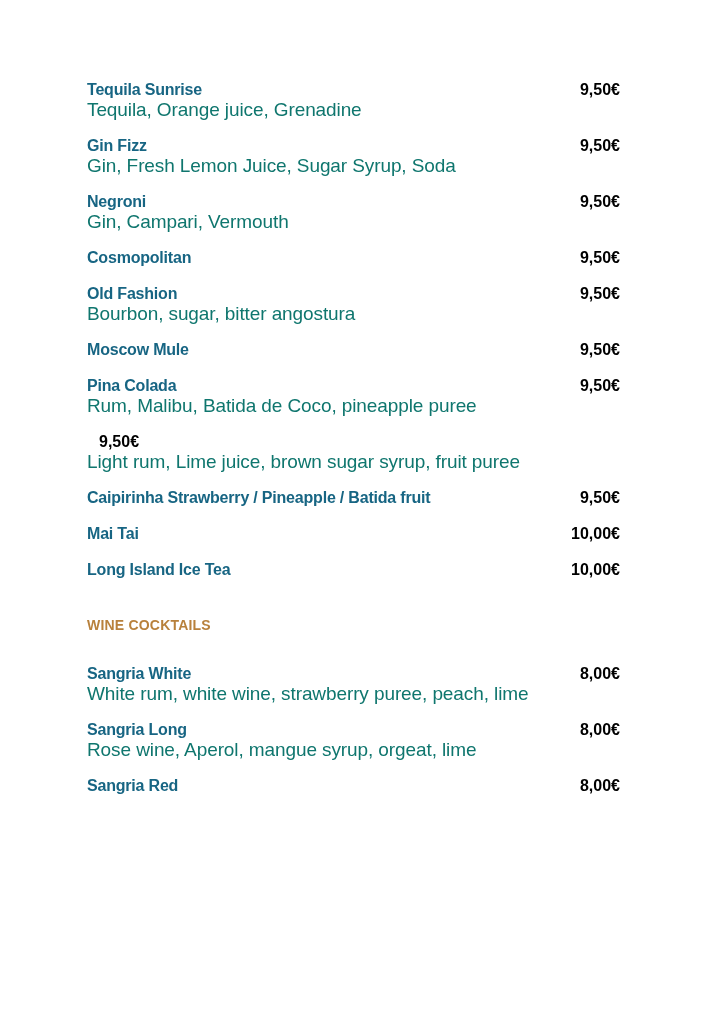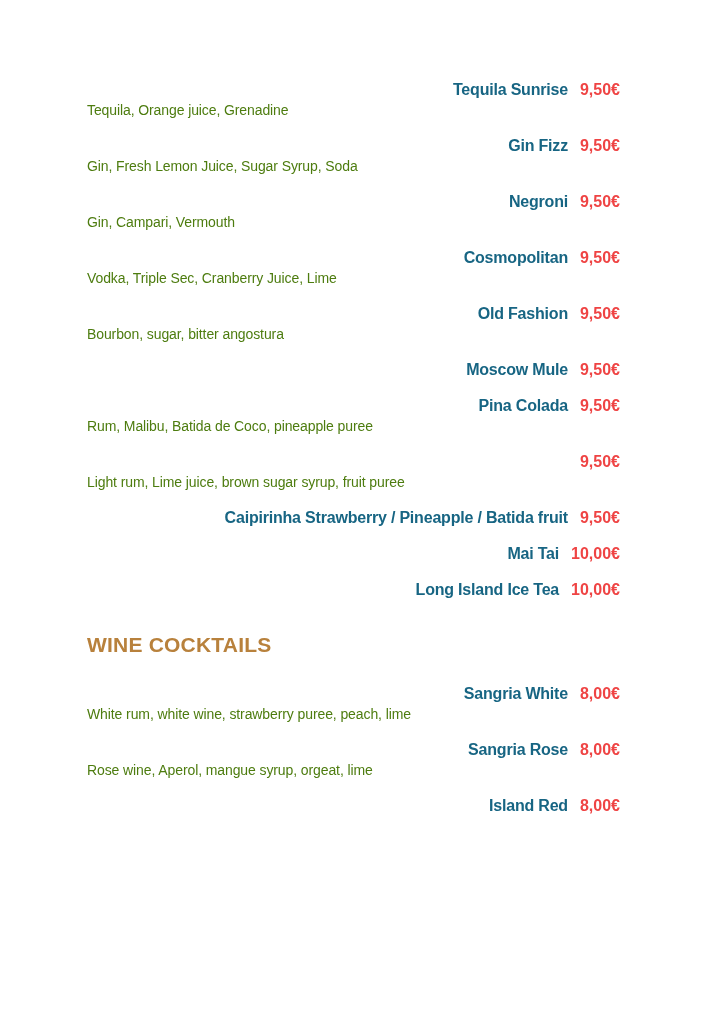--- a/index.html
+++ b/index.html
@@ -20,47 +20,47 @@
     position: absolute;
     left: 87px;
     top: 80px;
     width: 533px;
   }
   .menu-item {
     margin-bottom: 16px;
   }
   .item-row {
     display: flex;
-    justify-content: flex-end;
+    justify-content: space-between;
     align-items: baseline;
     line-height: 20px;
   }
   .item-name {
     font-weight: bold;
     font-size: 16px;
     color: #176583;
     letter-spacing: -0.2px;
     white-space: nowrap;
   }
   .item-price {
     font-weight: bold;
     font-size: 16px;
-    color: #ef4444;
+    color: #000000;
     white-space: nowrap;
     margin-left: 12px;
   }
   .item-desc {
-    font-size: 14px;
+    font-size: 19px;
     line-height: 20px;
-    color: #4d7c0f;
+    color: #0f766e;
     letter-spacing: -0.1px;
   }
   .section-header {
     margin: 33px 0 27px 0;
-    font-size: 21px;
+    font-size: 14px;
     line-height: 24px;
     font-weight: bold;
     color: #b8813c;
     letter-spacing: 0.2px;
   }
 </style>
 </head>
 <body>
 
 <div class="page">
@@ -90,21 +90,20 @@
             <span class="item-price">9,50€</span>
           </div>
           <div class="item-desc">Gin, Campari, Vermouth</div>
         </div>
 
         <div class="menu-item">
           <div class="item-row">
             <span class="item-name">Cosmopolitan</span>
             <span class="item-price">9,50€</span>
           </div>
-          <div class="item-desc">Vodka, Triple Sec, Cranberry Juice, Lime</div>
         </div>
 
         <div class="menu-item">
           <div class="item-row">
             <span class="item-name">Old Fashion</span>
             <span class="item-price">9,50€</span>
           </div>
           <div class="item-desc">Bourbon, sugar, bitter angostura</div>
         </div>
 
@@ -159,28 +158,28 @@
         <div class="menu-item">
           <div class="item-row">
             <span class="item-name">Sangria White</span>
             <span class="item-price">8,00€</span>
           </div>
           <div class="item-desc">White rum, white wine, strawberry puree, peach, lime</div>
         </div>
 
         <div class="menu-item">
           <div class="item-row">
-            <span class="item-name">Sangria Rose</span>
+            <span class="item-name">Sangria Long</span>
             <span class="item-price">8,00€</span>
           </div>
           <div class="item-desc">Rose wine, Aperol, mangue syrup, orgeat, lime</div>
         </div>
 
         <div class="menu-item">
           <div class="item-row">
-            <span class="item-name">Island Red</span>
+            <span class="item-name">Sangria Red</span>
             <span class="item-price">8,00€</span>
           </div>
         </div>
       </div>
 
   </div>
 </div>
 
 </body></html>

